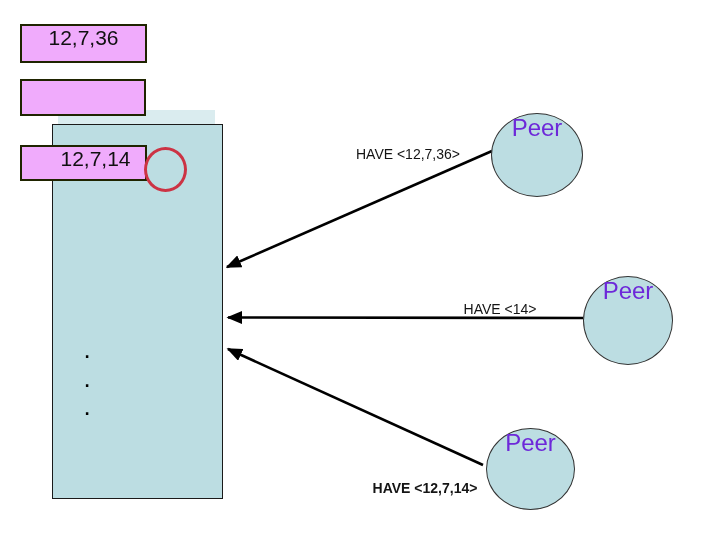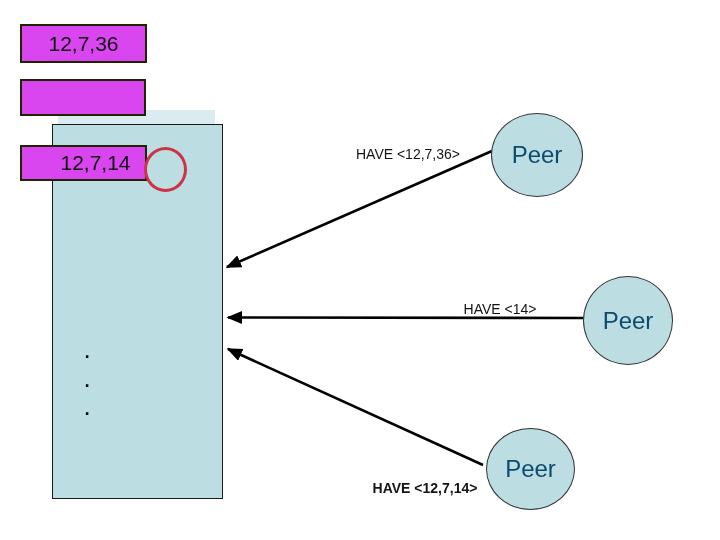--- a/index.html
+++ b/index.html
@@ -16,44 +16,44 @@
   
   .container-shadow{
     position:absolute;left:58px;top:110px;width:157px;height:22px;
     background:rgba(188,221,226,0.55);z-index:1;
   }
   #piece-buffer{
     position:absolute;left:52px;top:124px;width:171px;height:375px;
     background:#bcdde2;border:1.5px solid #1a1a1a;box-sizing:border-box;z-index:2;
   }
   .piece{
-    position:absolute;background:#d946ef;border:2px solid #1f2400;box-sizing:border-box;
-    display:flex;align-items:center;justify-content:center;
+    position:absolute;background:#f0abfc;border:2px solid #1f2400;box-sizing:border-box;
+    display:flex;align-items:flex-start;justify-content:center;
     font-size:21px;color:#101010;z-index:3;
   }
   #piece-1{left:20px;top:24px;width:127px;height:39px;}
   #piece-2{left:20px;top:79px;width:126px;height:37px;}
   #piece-3{left:20px;top:145px;width:127px;height:36px;padding-left:24px;}
   #piece-4{left:20px;top:308px;width:128px;height:35px;font-size:24px;}
   .dot{
     position:absolute;left:72px;width:30px;text-align:center;
     font-size:26px;line-height:10px;color:#000;z-index:3;
   }
   #dot-1{top:344px;} #dot-2{top:373px;} #dot-3{top:401px;}
   
   #highlight-ellipse{
     position:absolute;left:144px;top:147px;width:43px;height:45px;
     border:3px solid #cc3344;border-radius:50%;box-sizing:border-box;
     background:transparent;z-index:6;
   }
   
   .peer{
     position:absolute;background:#bcdde2;border:1.5px solid #333;border-radius:50%;
-    box-sizing:border-box;display:flex;align-items:center;justify-content:center;
-    font-size:24px;color:#0c4a6e;z-index:4;
+    box-sizing:border-box;display:flex;align-items:flex-start;justify-content:center;
+    font-size:24px;color:#6d28d9;z-index:4;
   }
   #peer-1{left:491px;top:113px;width:92px;height:84px;}
   #peer-2{left:583px;top:276px;width:90px;height:89px;}
   #peer-3{left:486px;top:428px;width:89px;height:82px;}
   
   .msg{
     position:absolute;font-size:14px;color:#141414;text-align:center;z-index:5;
     white-space:nowrap;
   }
   #msg-1{left:350px;top:138px;width:116px;margin-top:8px;}

